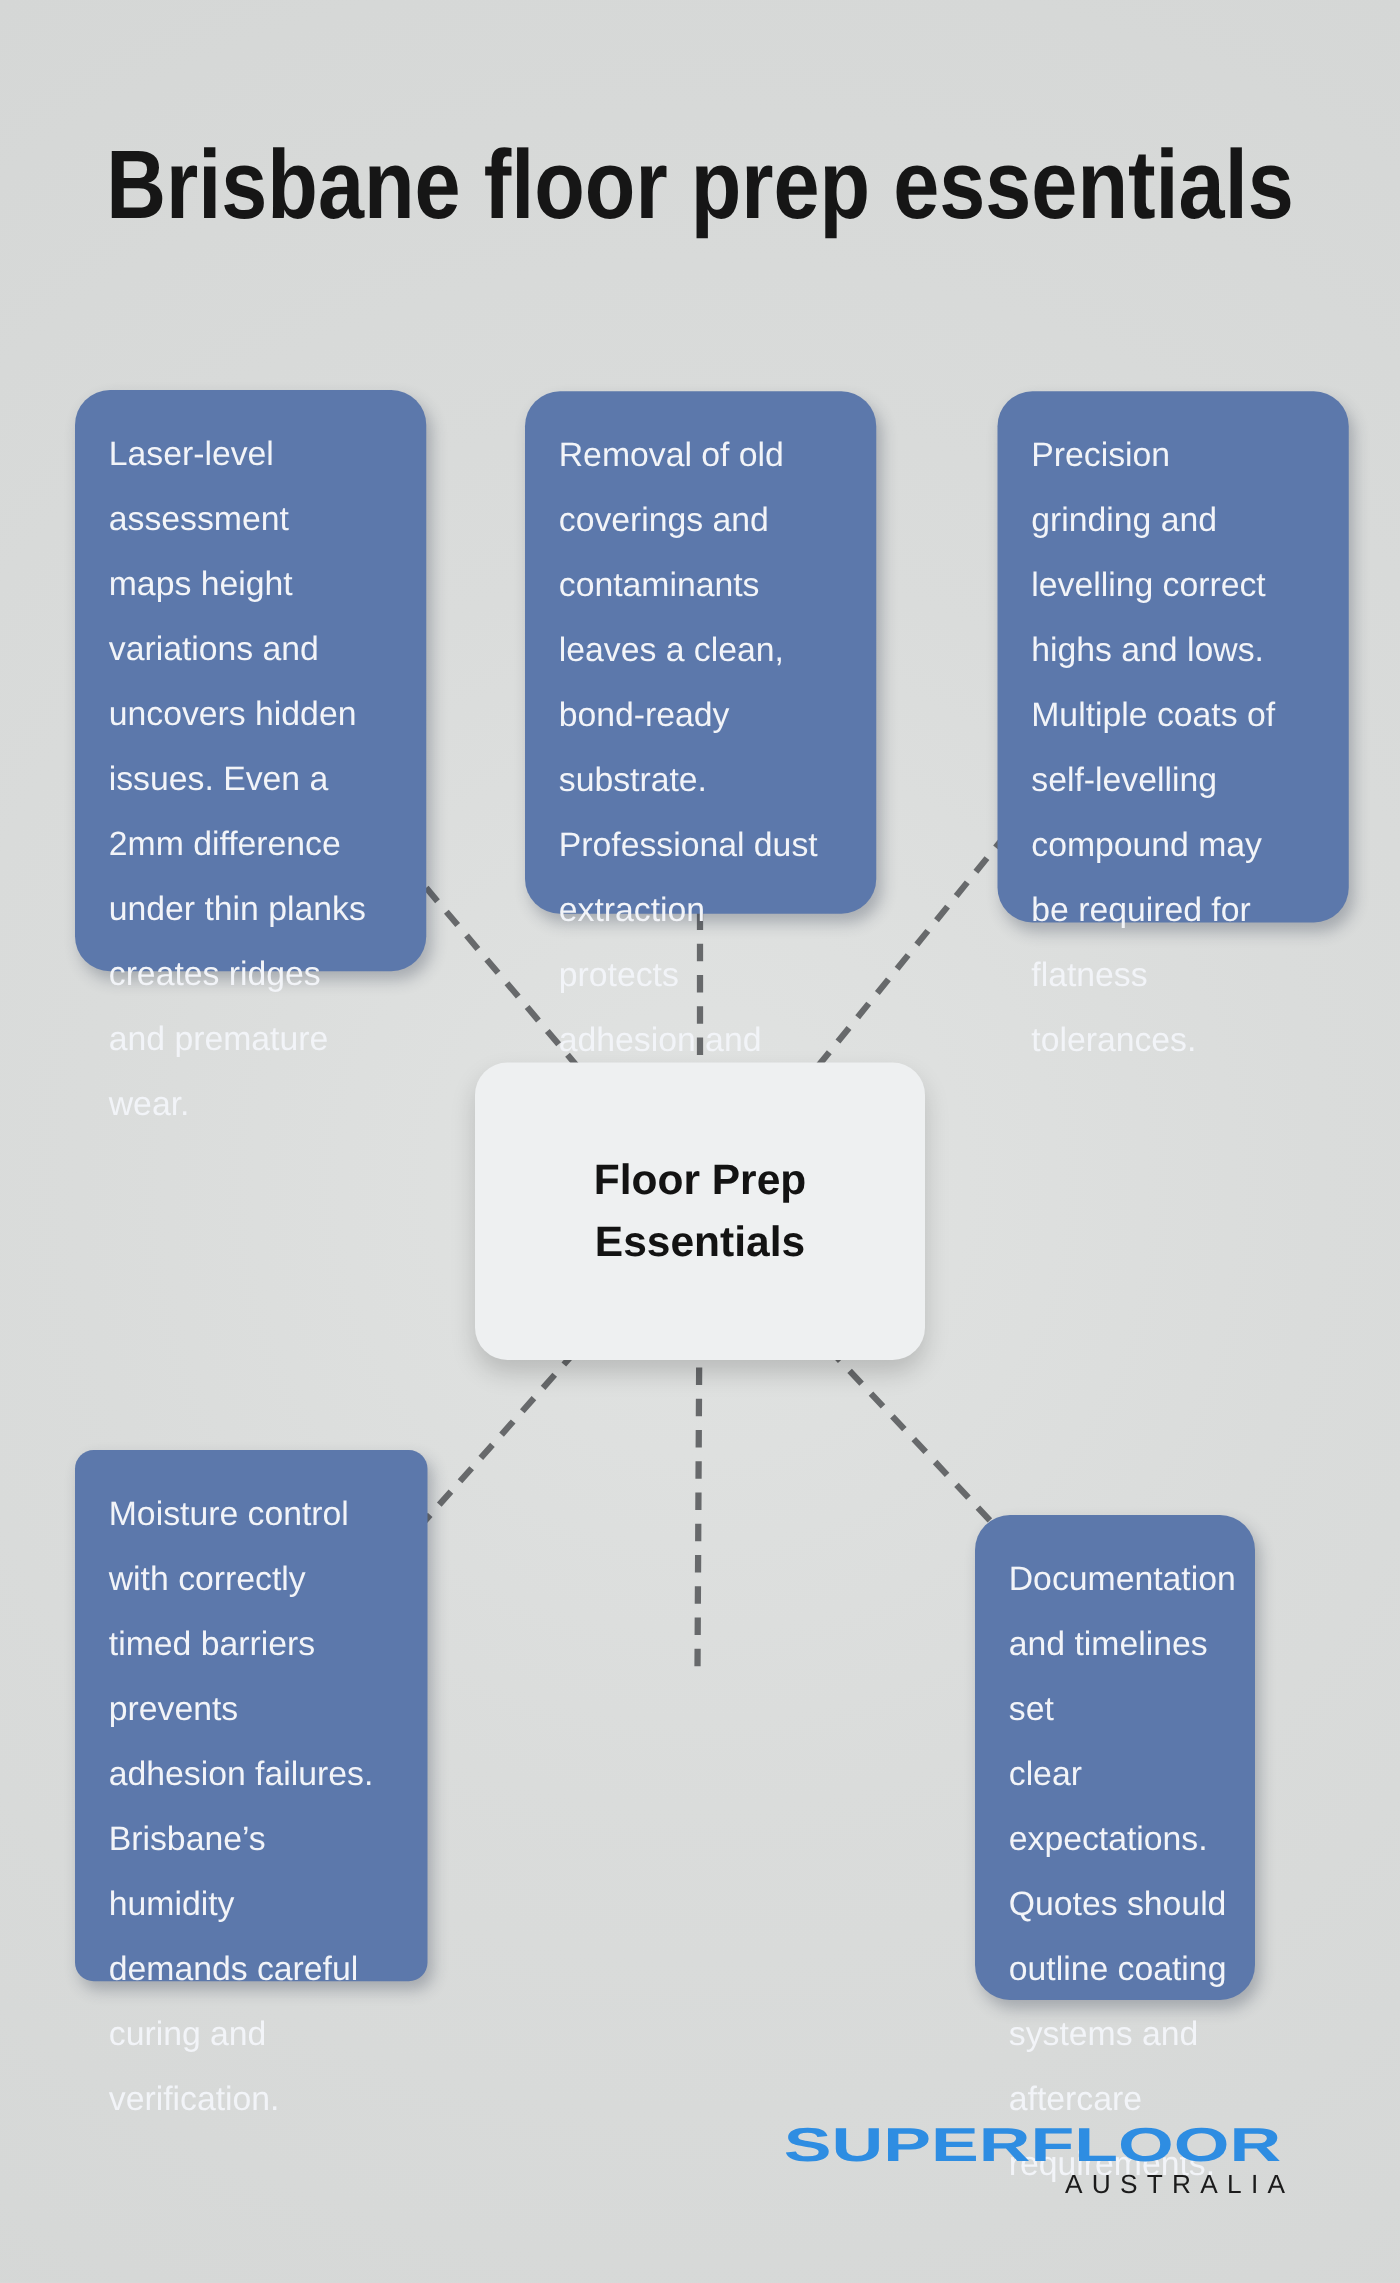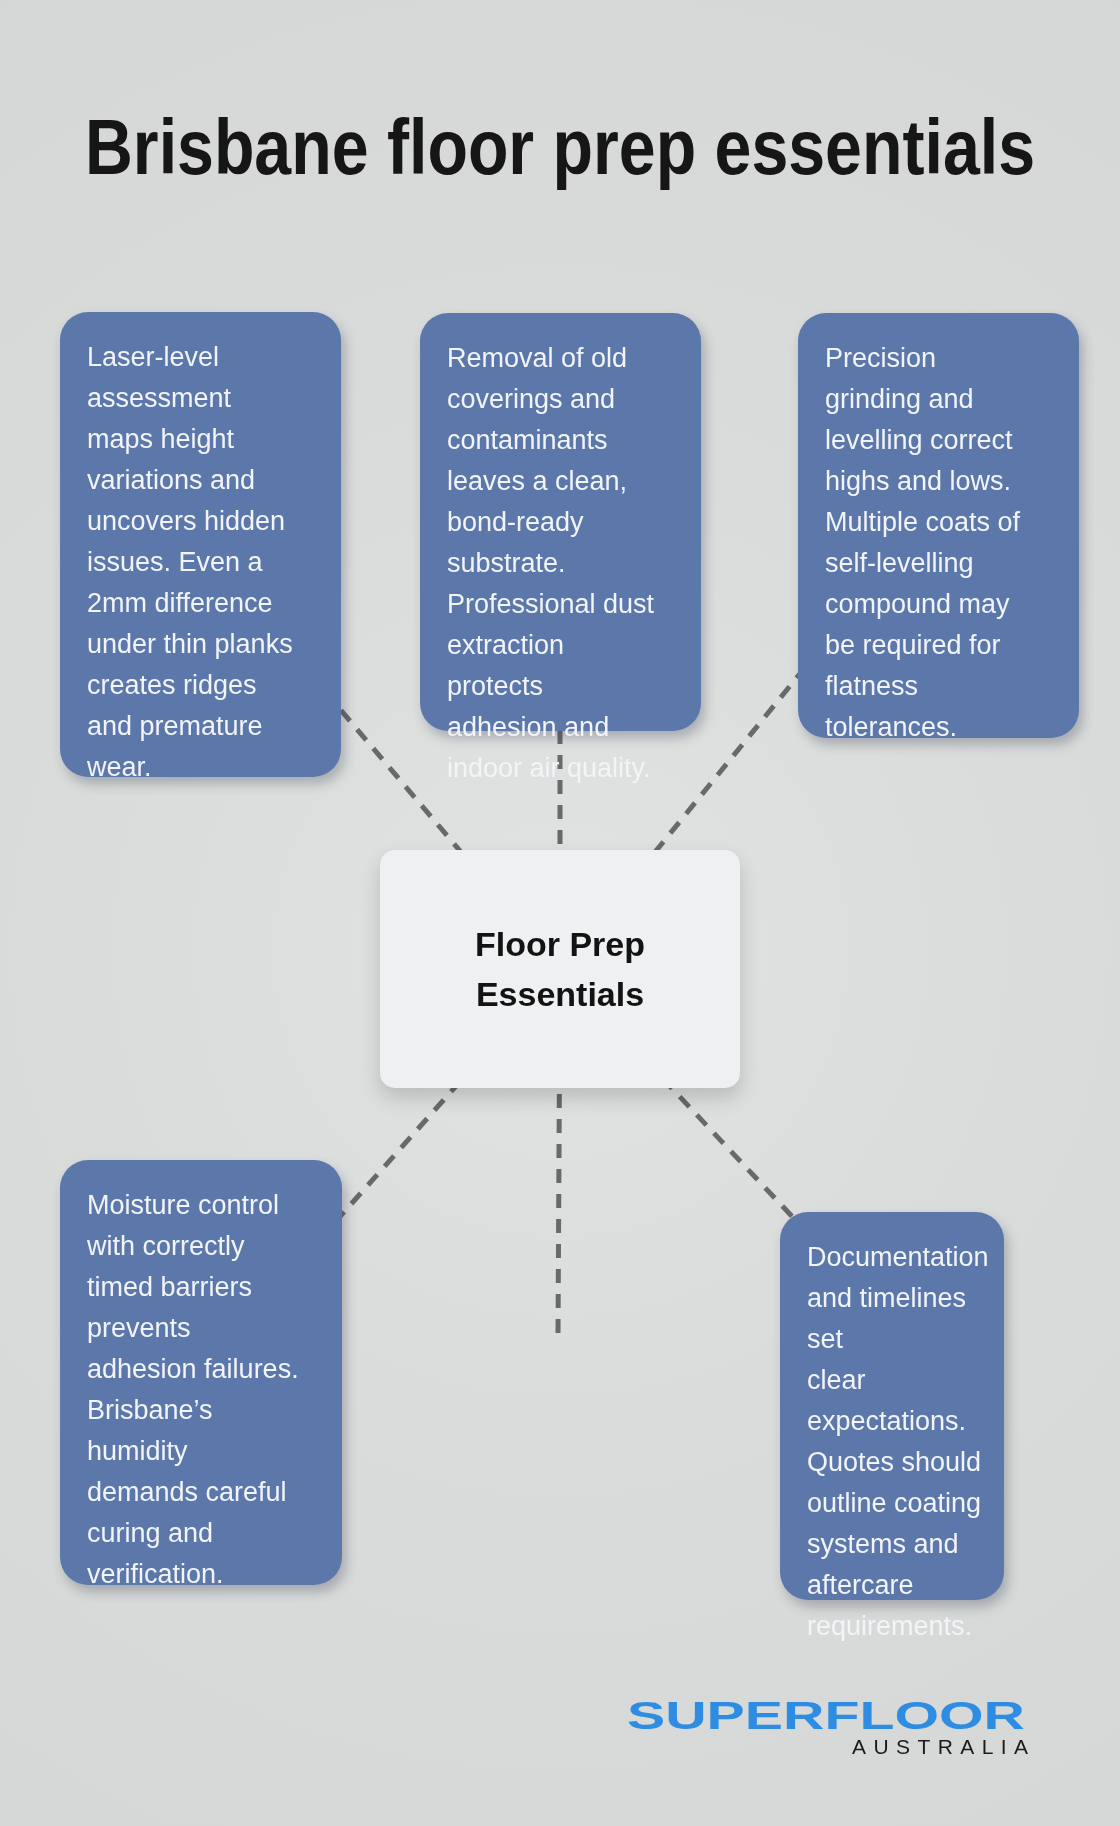--- a/index.html
+++ b/index.html
@@ -34,40 +34,40 @@
     stroke-width: 5;
     stroke-dasharray: 14 11;
   }
   .card {
     position: absolute;
     z-index: 2;
     background: #5c78ab;
     border-radius: 28px;
     color: #f2f4f8;
     font-size: 27px;
-    line-height: 41px;
+    line-height: 52px;
     padding: 25px 22px 25px 27px;
     white-space: pre-line;
     box-shadow: 4px 7px 12px rgba(45, 55, 75, 0.30);
   }
   .c1 { left: 60px;  top: 312px;  width: 281px; height: 465px; }
   .c2 { left: 420px; top: 313px;  width: 281px; height: 418px; }
   .c3 { left: 798px; top: 313px;  width: 281px; height: 425px; }
-  .c4 { left: 60px;  top: 1160px; width: 282px; height: 425px; }
+  .c4 { left: 60px;  top: 1160px; width: 282px; height: 425px; border-radius: 15px; }
   .c5 { left: 420px; top: 1160px; width: 277px; height: 350px; }
   .c6 { left: 780px; top: 1212px; width: 224px; height: 388px; }
   .center-node {
     position: absolute;
     z-index: 3;
     left: 380px;
     top: 850px;
     width: 360px;
     height: 238px;
     background: #eef0f1;
-    border-radius: 15px;
+    border-radius: 26px;
     display: flex;
     align-items: center;
     justify-content: center;
     text-align: center;
     font-weight: bold;
     font-size: 34px;
     line-height: 50px;
     color: #131313;
     white-space: pre-line;
     box-shadow: 0 10px 20px rgba(0, 0, 0, 0.17);

